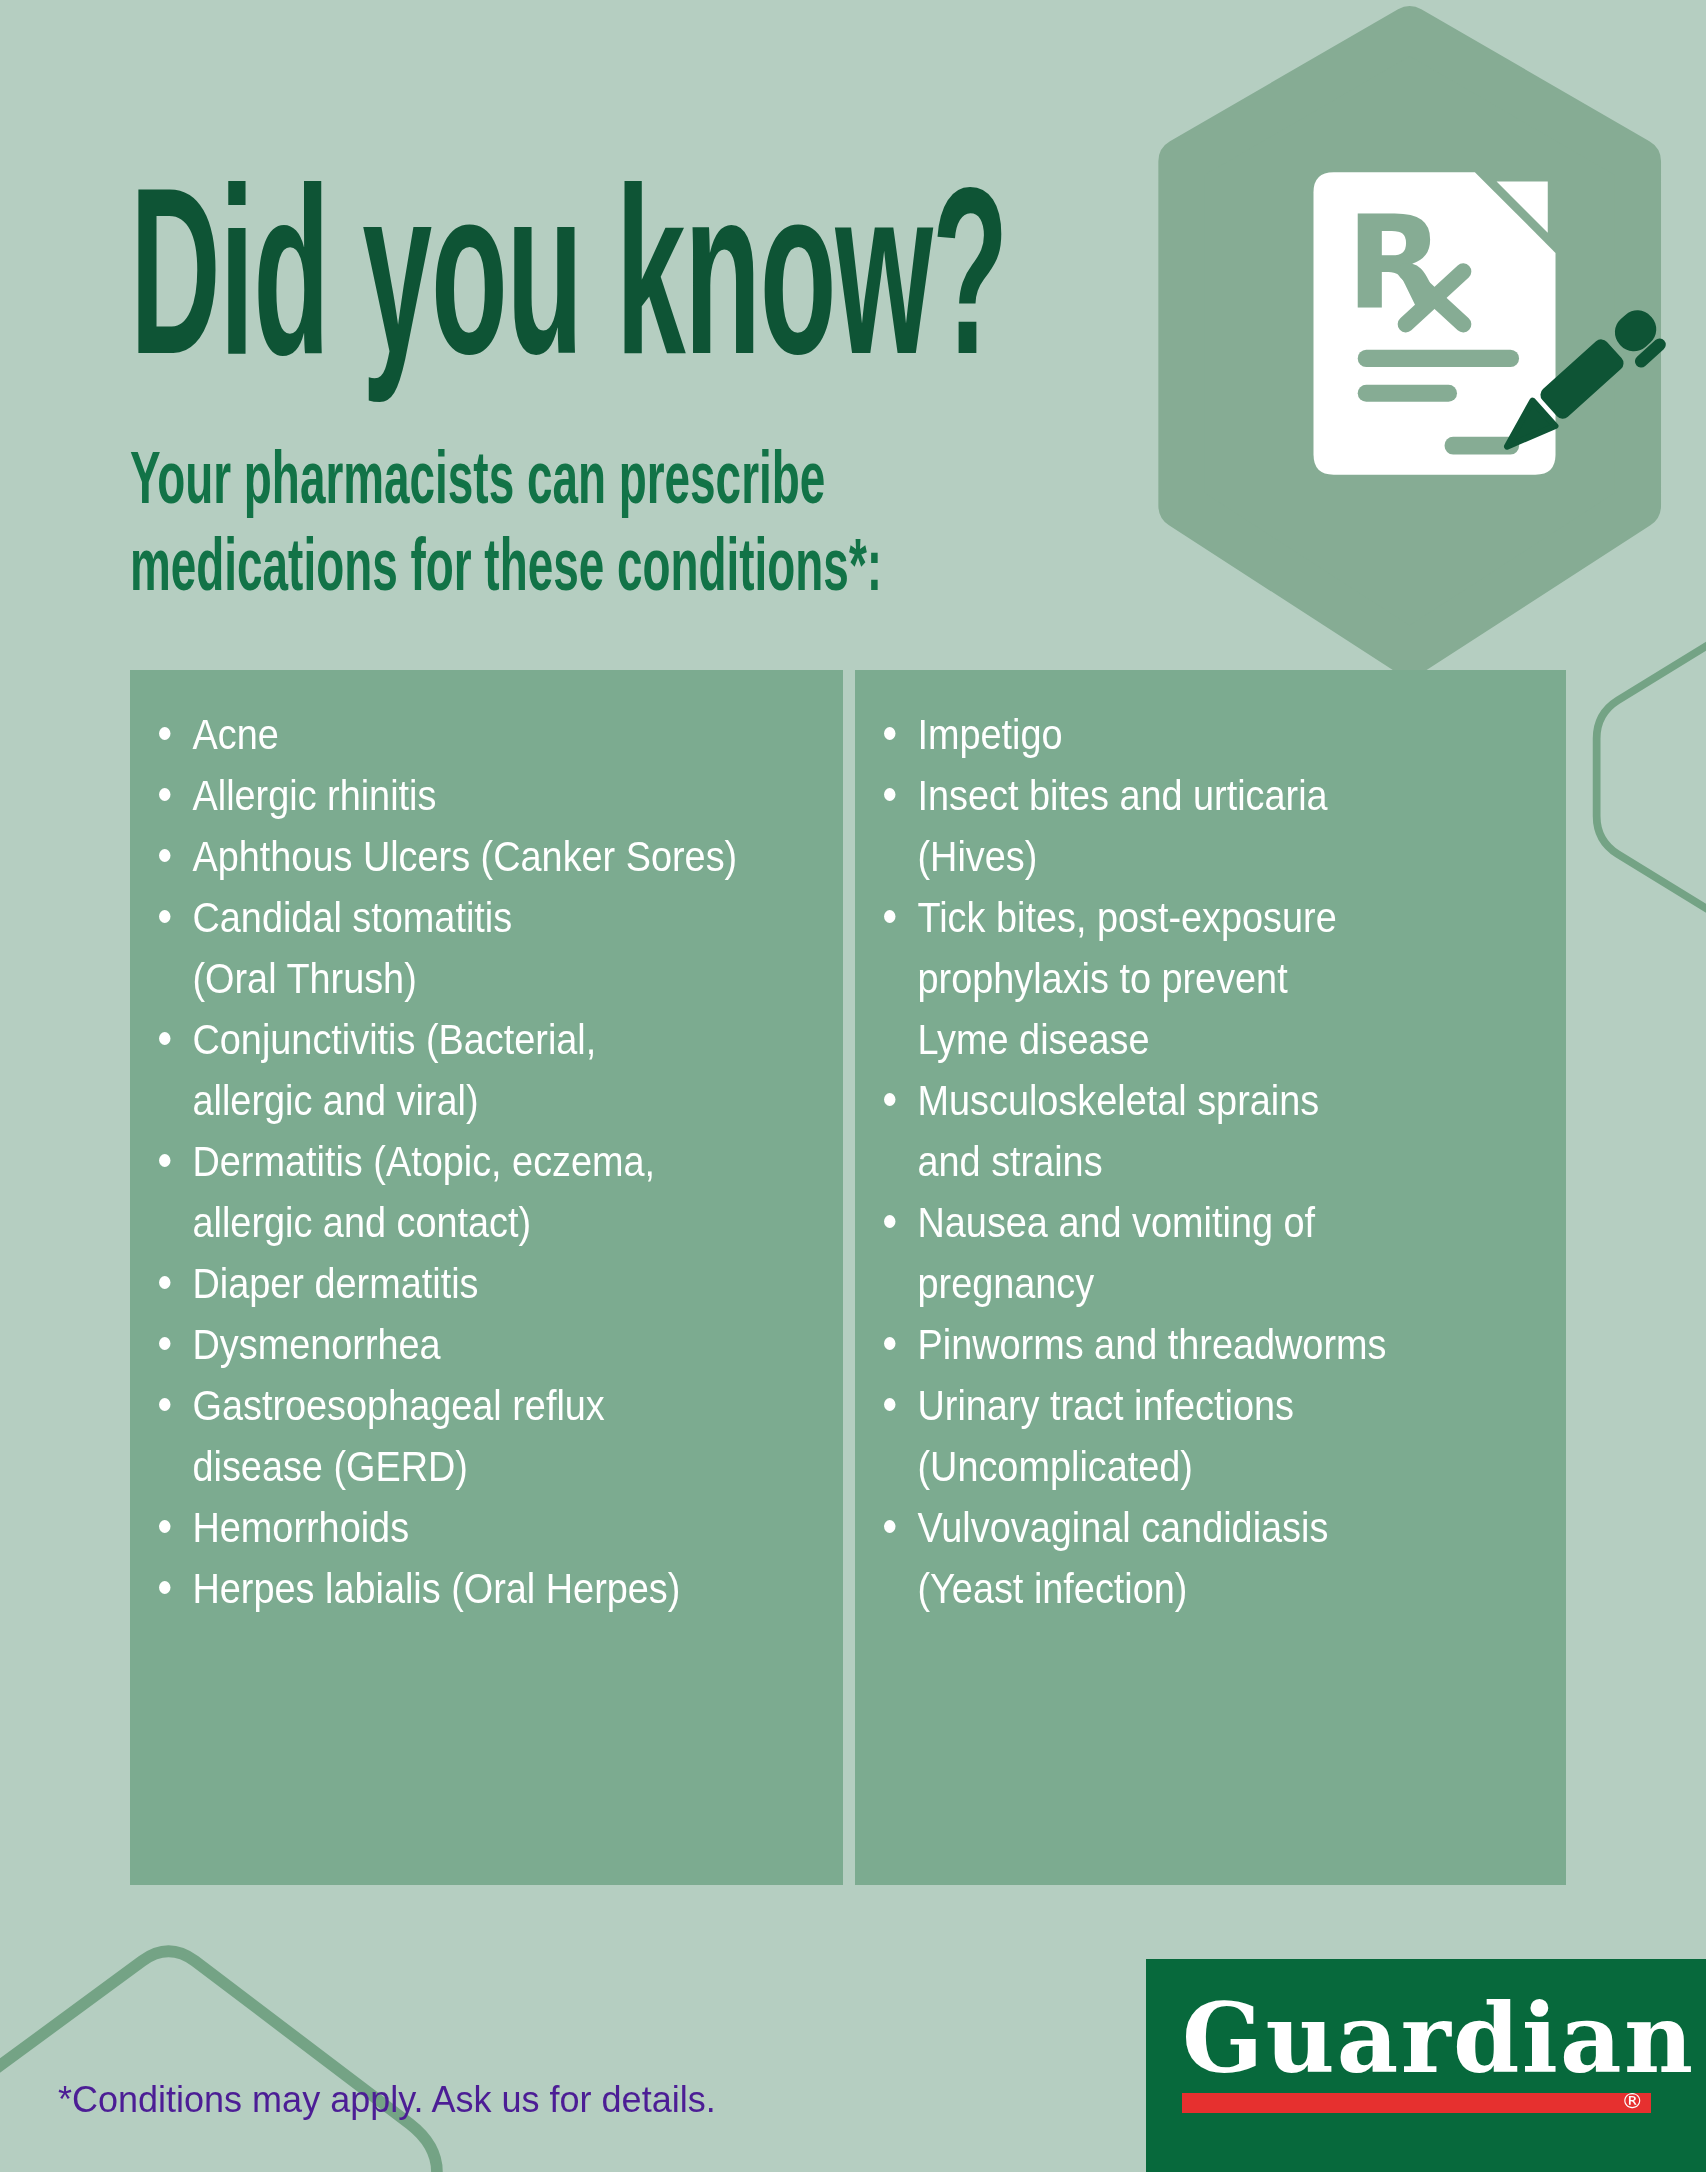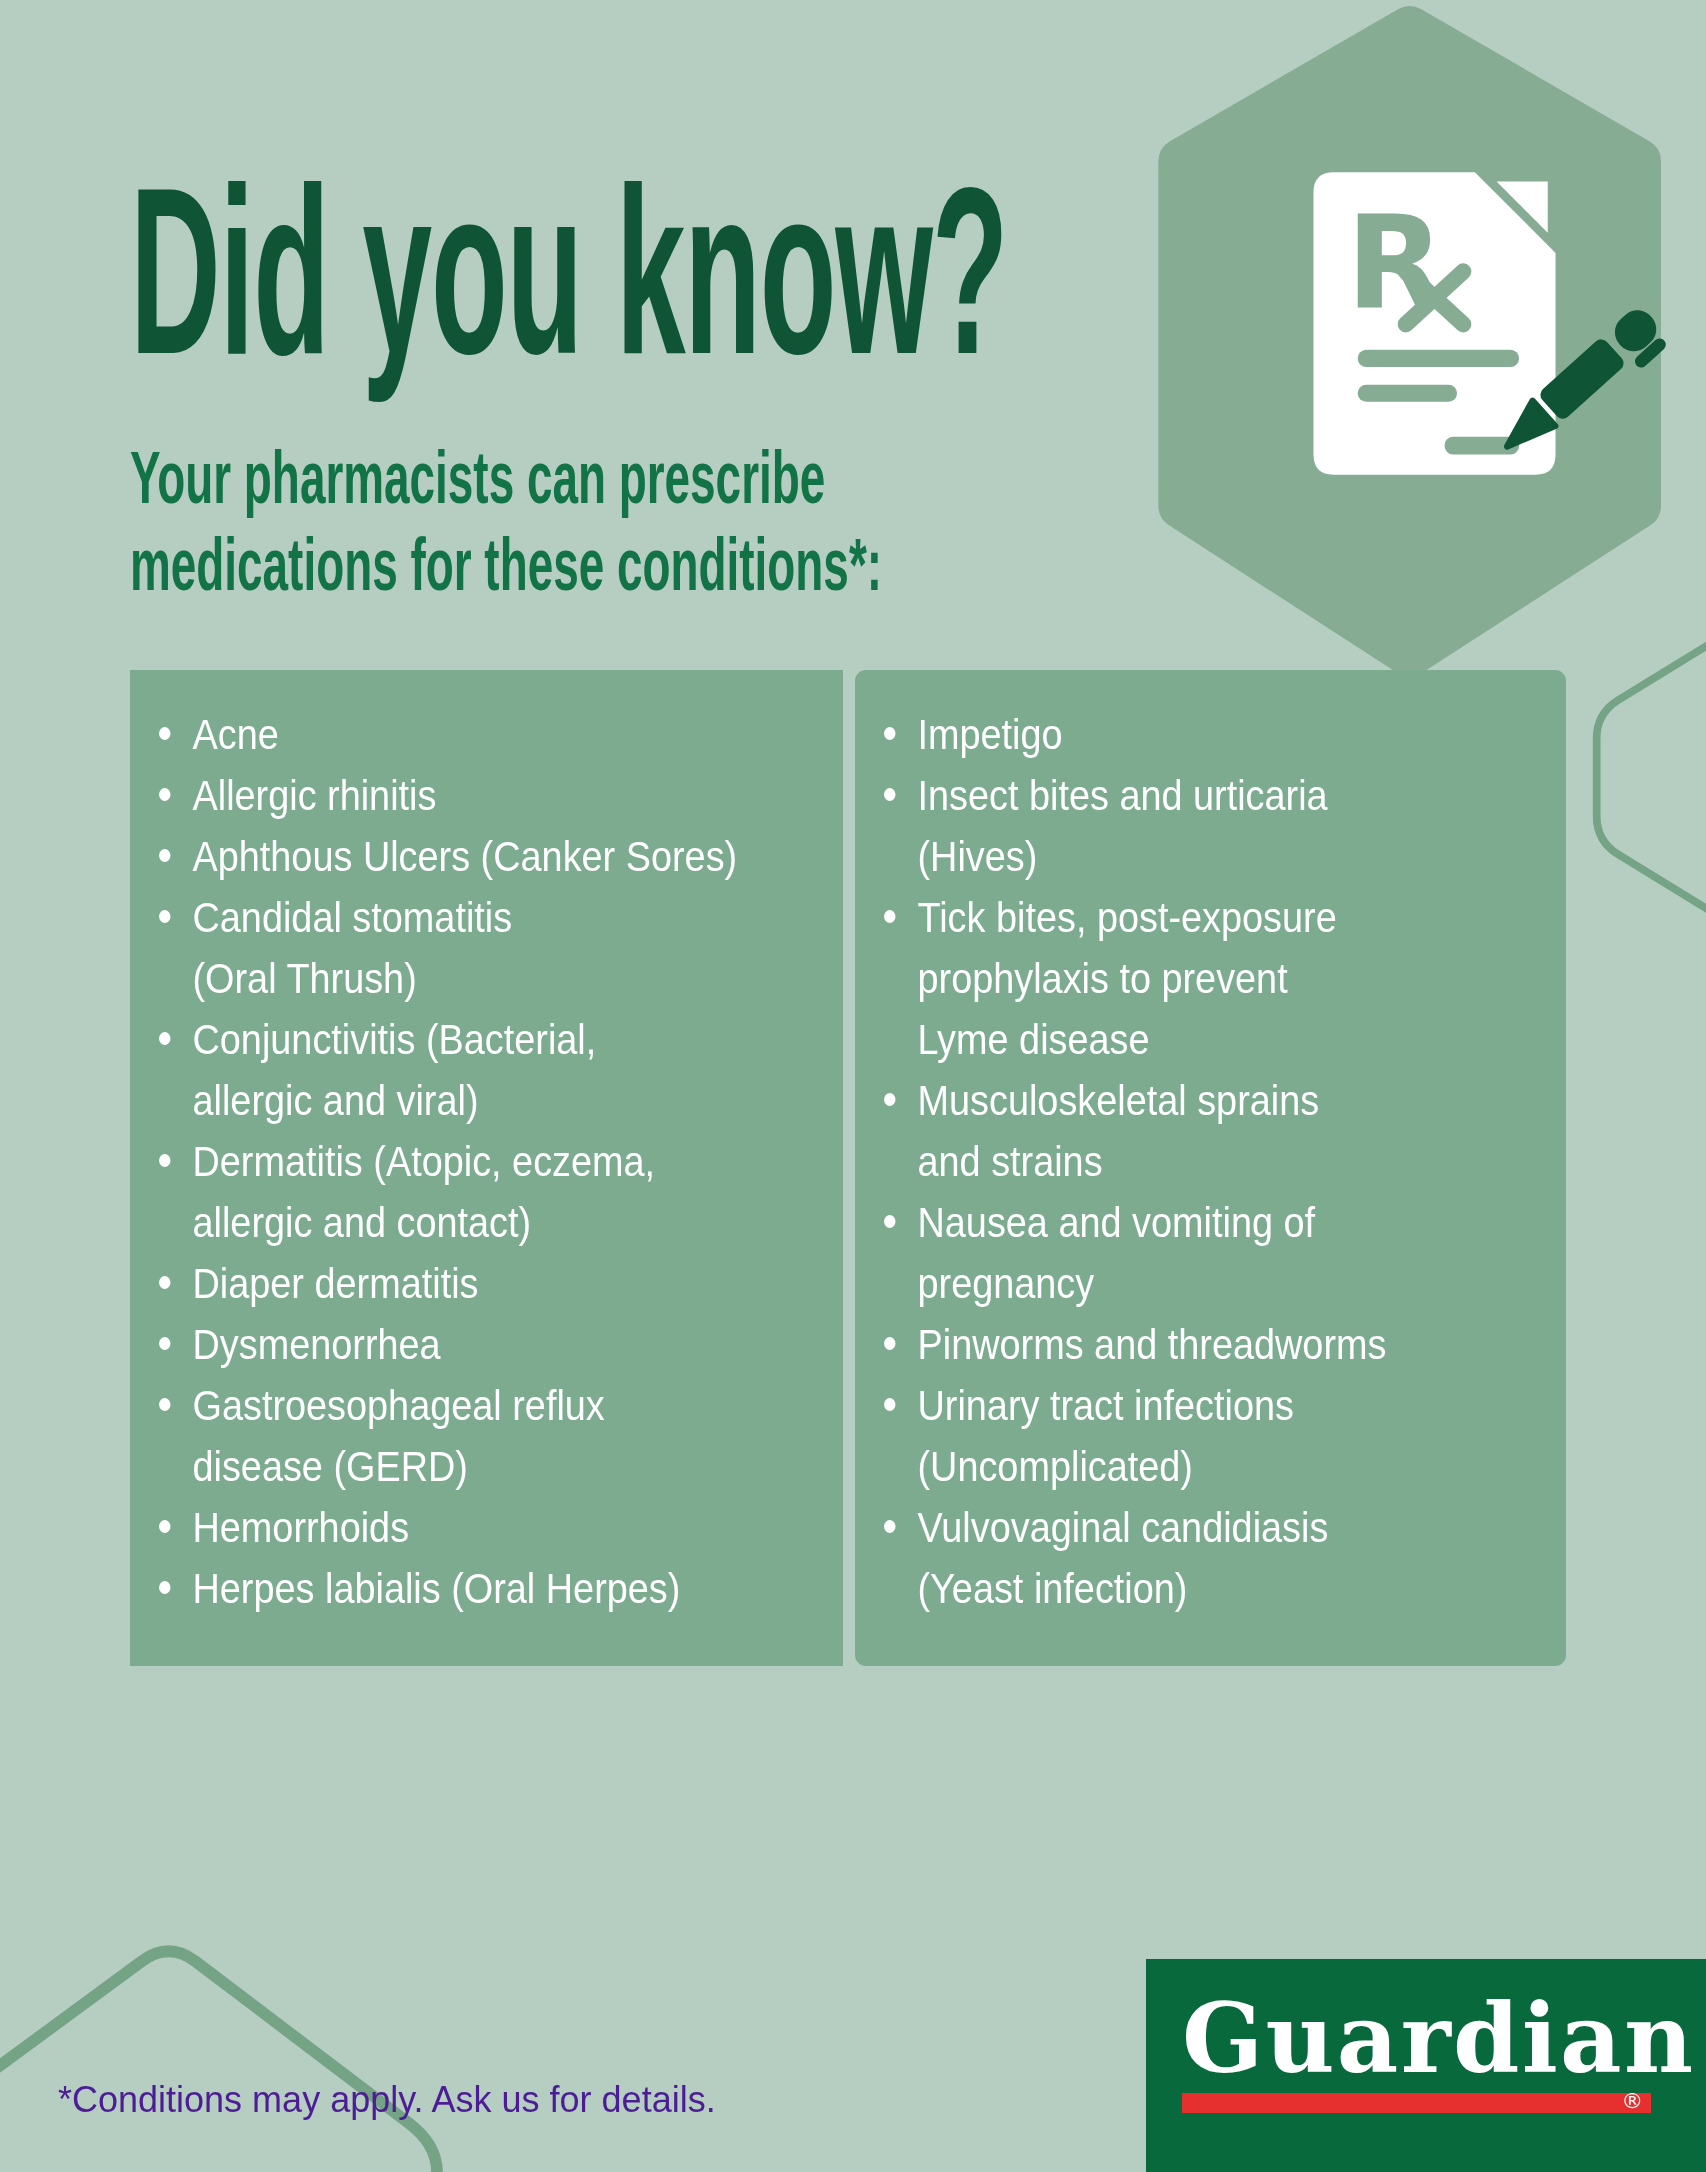--- a/index.html
+++ b/index.html
@@ -14,23 +14,23 @@
     font-size:237px;font-weight:bold;color:#0e5435;
     letter-spacing:-2.3px;line-height:1;white-space:nowrap;
     transform:scaleX(.53);transform-origin:0 0;
   }
   .subtitle{
     position:absolute;left:130px;top:434px;
     font-size:74px;font-weight:bold;color:#127347;
     line-height:87px;white-space:nowrap;
     transform:scaleX(.62);transform-origin:0 0;
   }
-  .panel{position:absolute;top:670px;height:996px;background:#7cab90;}
+  .panel{position:absolute;top:670px;height:1215px;background:#7cab90;}
   .panel.left{left:130px;width:713px;}
-  .panel.right{left:855px;width:711px;border-radius:11px;}
+  .panel.right{left:855px;width:711px;}
   .panel-list{
     padding-top:34px;width:807px;
     transform:scaleX(.88);transform-origin:0 0;
     color:#ffffff;font-size:43px;line-height:61px;font-weight:normal;
   }
   .item{position:relative;padding-left:71px;}
   .item span{white-space:pre-line;}
   .item::before{
     content:"";position:absolute;left:33px;top:23px;
     width:13px;height:13px;border-radius:50%;background:#ffffff;

